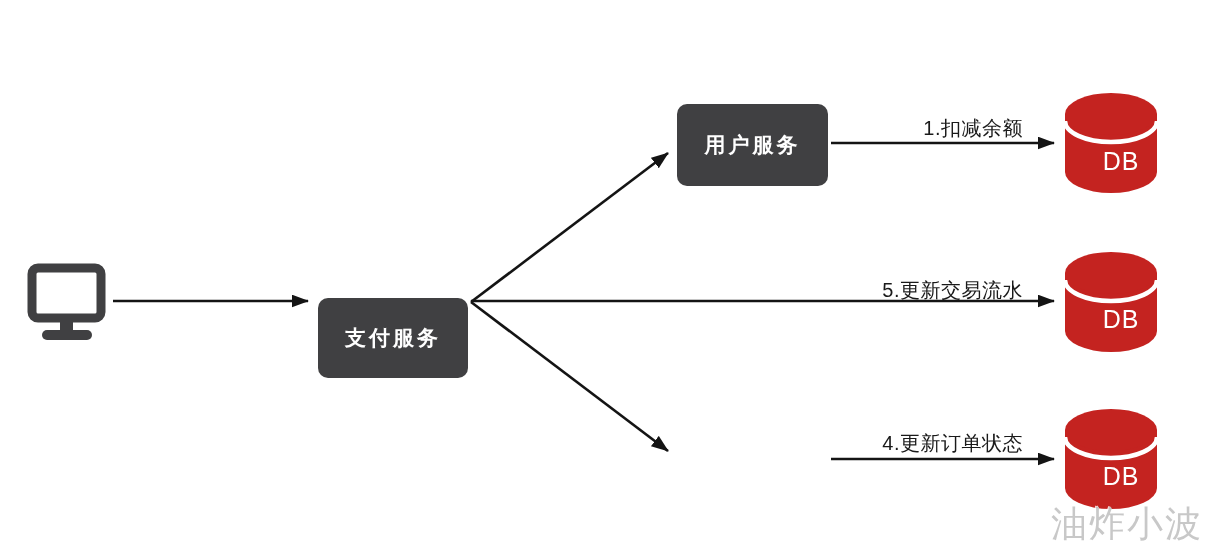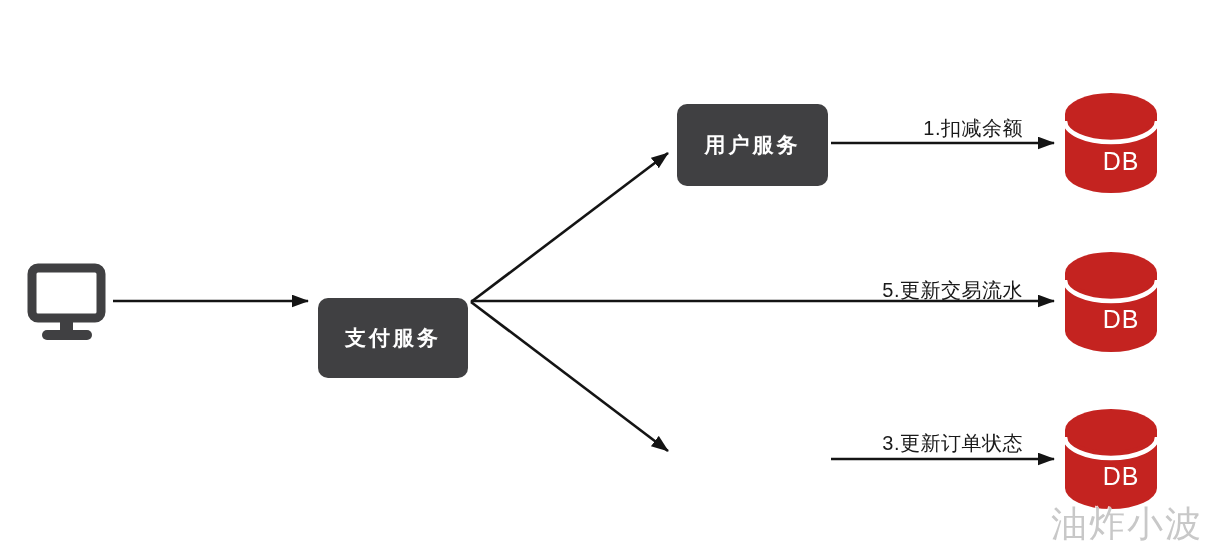--- a/index.html
+++ b/index.html
@@ -103,17 +103,17 @@
   <div class="node" id="node-user">
     <span class="node-label">用户服务</span>
   </div>
 
   <div class="db-label" id="db-label-1">DB</div>
   <div class="db-label" id="db-label-2">DB</div>
   <div class="db-label" id="db-label-3">DB</div>
 
   <div class="edge-label" id="edge-label-1">1.扣减余额</div>
   <div class="edge-label" id="edge-label-2">5.更新交易流水</div>
-  <div class="edge-label" id="edge-label-3">3.更新订单状态</div>
+  <div class="edge-label" id="edge-label-3">4.更新订单状态</div>
 
   <div class="watermark">油炸小波</div>
 
 </div>
 
 </body></html>

